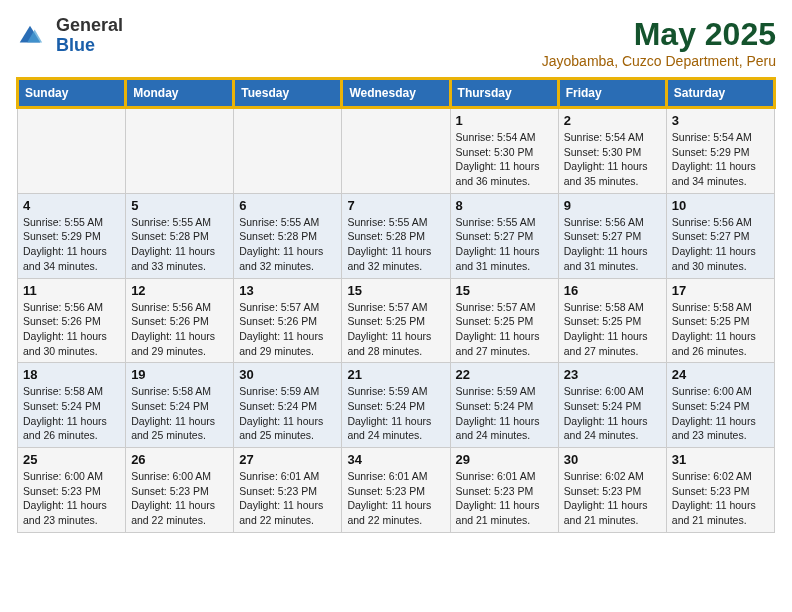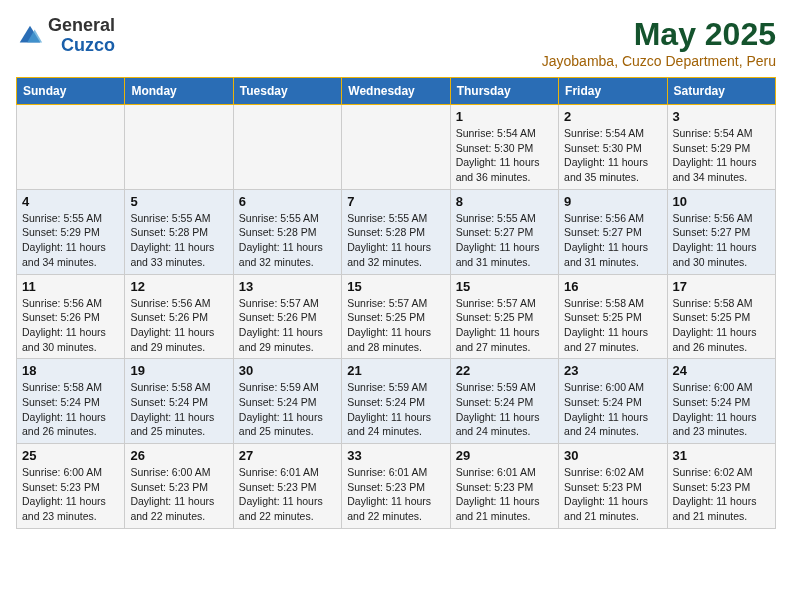--- a/index.html
+++ b/index.html
@@ -12,22 +12,21 @@
     }
     .header {
       display: flex;
       justify-content: space-between;
       align-items: flex-start;
       margin-bottom: 8px;
     }
     .logo {
       display: flex;
       align-items: center;
-      gap: 4px;
-      text-align: right;
+      gap: 12px;
     }
     .logo-text {
       font-size: 18px;
       font-weight: bold;
       line-height: 1.1;
     }
     .logo-general { color: #333; }
     .logo-blue { color: #1a5faa; }
     .logo-icon {
       width: 28px;
@@ -50,21 +49,21 @@
       border-collapse: collapse;
       border: 1px solid #999;
       font-size: 11px;
     }
     .calendar th {
       background-color: #2a6db5;
       color: #fff;
       text-align: left;
       padding: 6px 6px;
       font-size: 12px;
-      border: 1px solid #eab308;
+      border: 3px solid #eab308;
     }
     .calendar td {
       border: 1px solid #ccc;
       vertical-align: top;
       padding: 4px 5px;
       width: 108px;
       min-height: 80px;
       background: #fff;
     }
     .calendar tr:nth-child(odd) td {
@@ -95,21 +94,21 @@
 <body>
 
 <div class="header">
   <div class="logo">
     <svg class="logo-icon" viewBox="0 0 30 30">
       <polygon points="15,4 26,22 4,22" fill="#2a6db5"></polygon>
       <polygon points="20,8 28,22 12,22" fill="#4a9fd4" opacity="0.7"></polygon>
     </svg>
     <div class="logo-text">
       <span class="logo-general">General</span><br>
-      <span class="logo-blue">Cuzco</span>
+      <span class="logo-blue">Blue</span>
     </div>
   </div>
   <div class="title-block">
     <div class="month-title">May 2025</div>
     <div class="location">Jayobamba, Cuzco Department, Peru</div>
   </div>
 </div>
 
 <table class="calendar">
   <thead>
@@ -320,21 +319,21 @@
 and 22 minutes.</div>
         </td>
         <td>
           <div class="day-num">27</div>
           <div class="day-info" style="white-space: pre-line;">Sunrise: 6:01 AM
 Sunset: 5:23 PM
 Daylight: 11 hours
 and 22 minutes.</div>
         </td>
         <td>
-          <div class="day-num">33</div>
+          <div class="day-num">34</div>
           <div class="day-info" style="white-space: pre-line;">Sunrise: 6:01 AM
 Sunset: 5:23 PM
 Daylight: 11 hours
 and 22 minutes.</div>
         </td>
         <td>
           <div class="day-num">29</div>
           <div class="day-info" style="white-space: pre-line;">Sunrise: 6:01 AM
 Sunset: 5:23 PM
 Daylight: 11 hours

